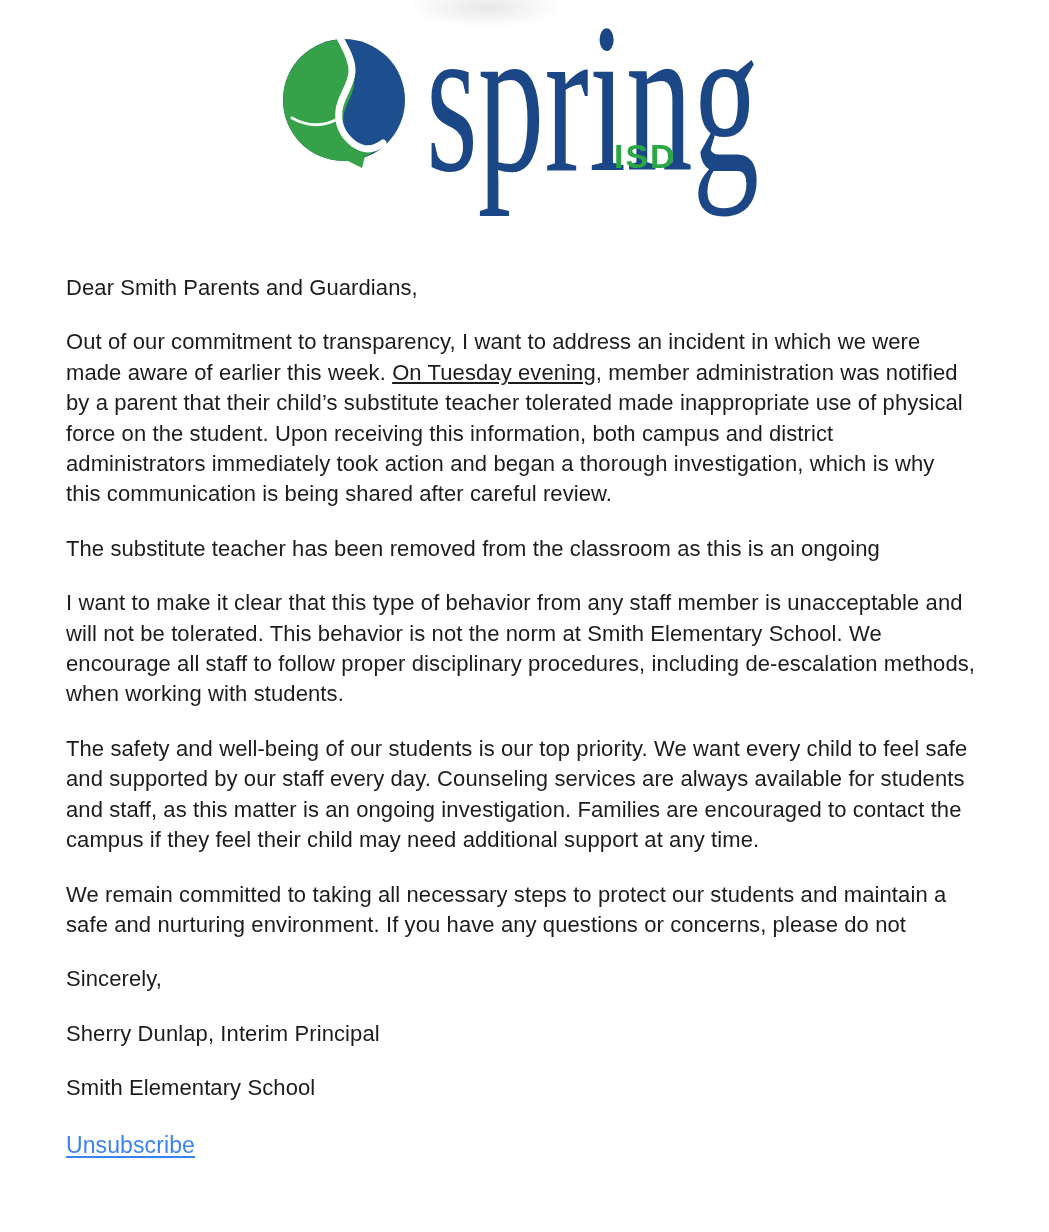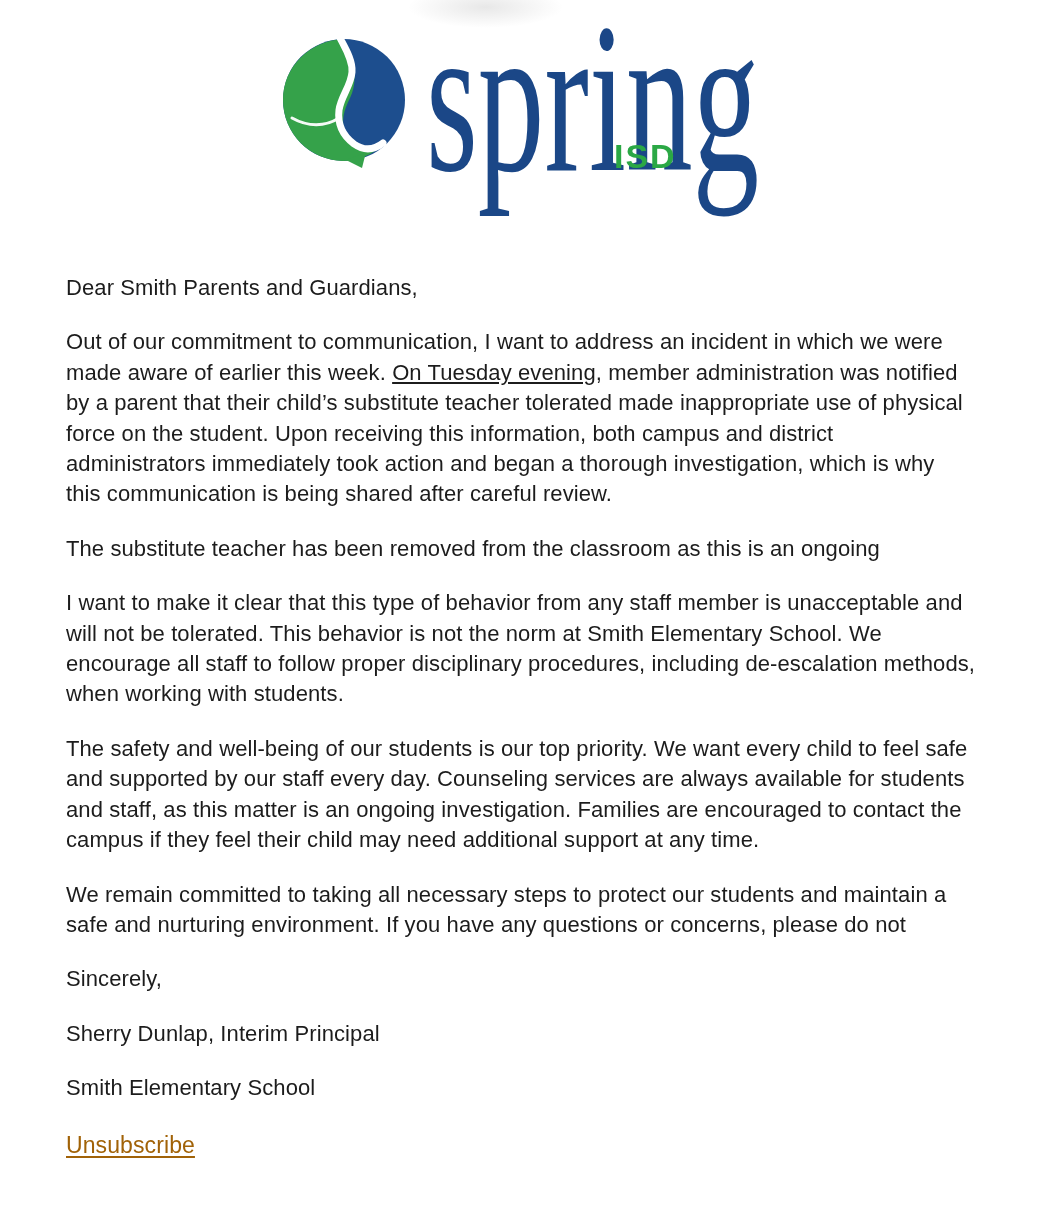--- a/index.html
+++ b/index.html
@@ -33,21 +33,21 @@
     line-height: 30.4px;
     letter-spacing: 0.1px;
   }
   .para { margin: 0 0 24px 0; }
   .line { white-space: nowrap; }
   .u { text-decoration: underline; text-underline-offset: 2px; }
   .unsubscribe {
     display: inline-block;
     margin-top: 2px;
     font-size: 23px;
-    color: #a16207;
+    color: #3b82f6;
     text-decoration: underline;
     text-underline-offset: 3px;
     cursor: pointer;
   }
 </style>
 </head>
 <body>
 
 <div class="top-shadow"></div>
 
@@ -78,21 +78,21 @@
     </g>
     <text x="334" y="134" font-family="Liberation Sans, sans-serif" font-size="34" font-weight="bold" letter-spacing="2" fill="#2ba845">ISD</text>
   </svg>
 </div>
 
 <div class="letter">
   <div class="para">Dear Smith Parents and Guardians,</div>
 
   <div>
       <div class="para">
-        <div class="line">Out of our commitment to communication, I want to address an incident in which we were</div>
+        <div class="line">Out of our commitment to transparency, I want to address an incident in which we were</div>
         <div class="line"><span>made aware of earlier this week. </span><span class="u">On Tuesday evening</span><span>, member administration was notified</span></div>
         <div class="line">by a parent that their child’s substitute teacher tolerated made inappropriate use of physical</div>
         <div class="line">force on the student. Upon receiving this information, both campus and district</div>
         <div class="line">administrators immediately took action and began a thorough investigation, which is why</div>
         <div class="line">this communication is being shared after careful review.</div>
       </div>
       <div class="para">
         <div class="line">The substitute teacher has been removed from the classroom as this is an ongoing</div>
       </div>
       <div class="para">

